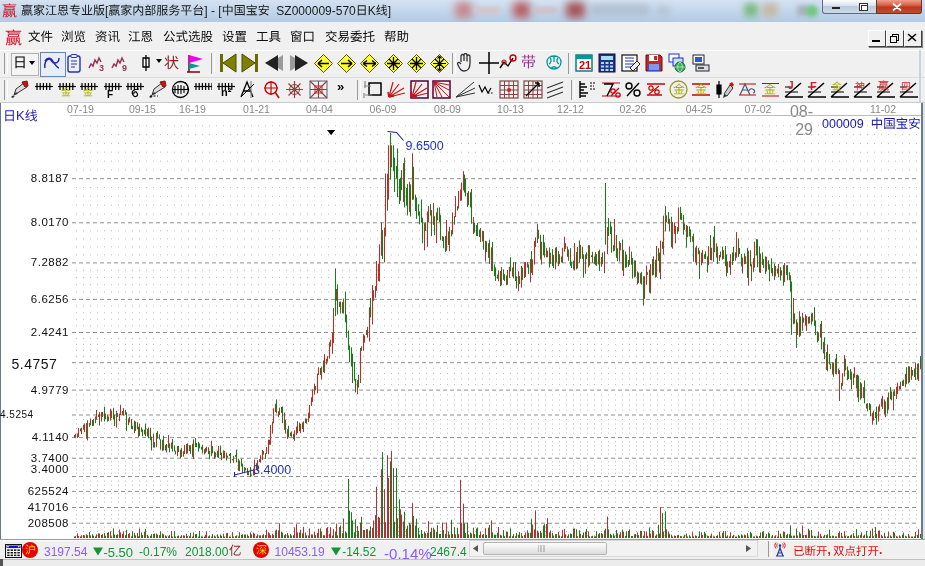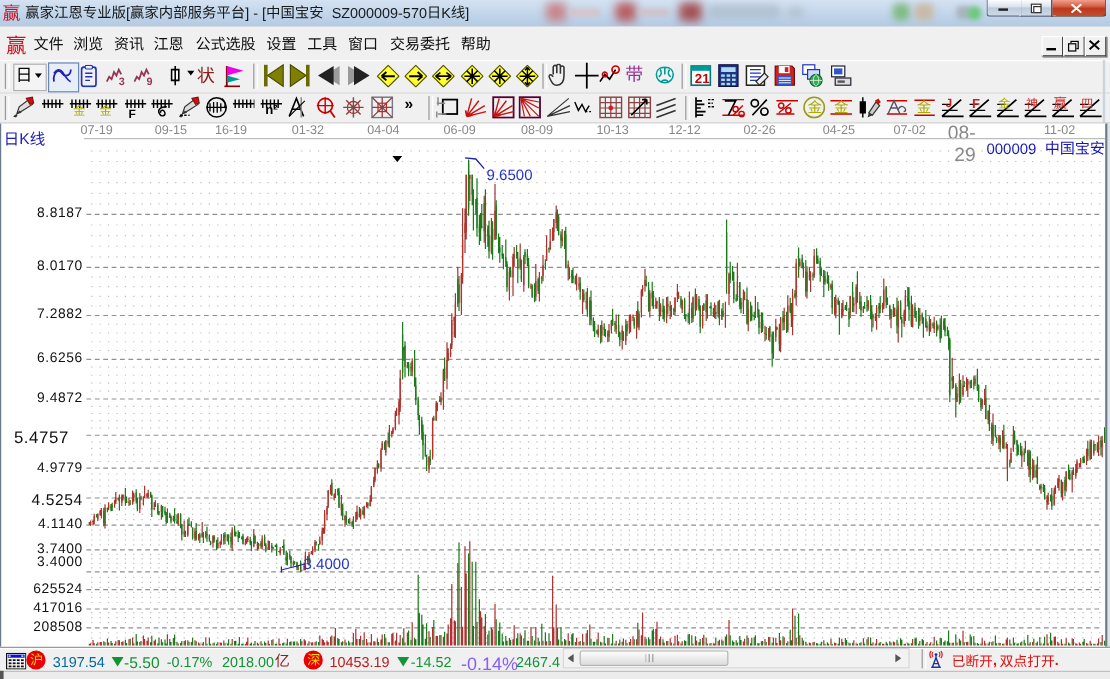--- a/index.html
+++ b/index.html
@@ -627,21 +627,21 @@
     </g>
   </svg>
 <div class="abs" style="left:0;top:102px;width:925px;height:1px;background:#cccccc"></div>
 <div class="abs" style="left:0;top:103px;width:921px;height:436px;background:#fff"></div>
 <div class="abs" style="left:0;top:103px;width:1px;height:436px;background:#6a7a8a"></div>
 <div class="abs" style="left:921px;top:103px;width:2px;height:436px;background:#6a7a8a"></div>
 <div class="abs" style="left:923px;top:103px;width:2px;height:436px;background:#dfe4ea"></div>
 <div class="abs" style="left:63.5px;top:103px;width:34px;text-align:center;font-size:10.5px;color:#888">07-19</div>
 <div class="abs" style="left:129px;top:103px;width:34px;text-align:left;font-size:10.5px;color:#888">09-15</div>
 <div class="abs" style="left:175.5px;top:103px;width:34px;text-align:center;font-size:10.5px;color:#888">16-19</div>
-<div class="abs" style="left:239.5px;top:103px;width:34px;text-align:center;font-size:10.5px;color:#888">01-32</div>
+<div class="abs" style="left:239.5px;top:103px;width:34px;text-align:center;font-size:10.5px;color:#888">01-21</div>
 <div class="abs" style="left:302.5px;top:103px;width:34px;text-align:center;font-size:10.5px;color:#888">04-04</div>
 <div class="abs" style="left:366px;top:103px;width:34px;text-align:center;font-size:10.5px;color:#888">06-09</div>
 <div class="abs" style="left:430.5px;top:103px;width:34px;text-align:center;font-size:10.5px;color:#888">08-09</div>
 <div class="abs" style="left:493.5px;top:103px;width:34px;text-align:center;font-size:10.5px;color:#888">10-13</div>
 <div class="abs" style="left:553.5px;top:103px;width:34px;text-align:center;font-size:10.5px;color:#888">12-12</div>
 <div class="abs" style="left:616px;top:103px;width:34px;text-align:center;font-size:10.5px;color:#888">02-26</div>
 <div class="abs" style="left:678.5px;top:103px;width:34px;text-align:right;font-size:10.5px;color:#888">04-25</div>
 <div class="abs" style="left:741px;top:103px;width:34px;text-align:center;font-size:10.5px;color:#888">07-02</div>
 <div class="abs" style="left:779px;top:103px;width:34px;text-align:right;font-size:16px;color:#888">08-29</div>
 <div class="abs" style="left:866px;top:103px;width:34px;text-align:center;font-size:10.5px;color:#888">11-02</div>
@@ -696,24 +696,24 @@
     <path d="M327 27 L335 27 L331 32 Z" fill="#000"></path>
     <path d="M387.5 28.5 L396.5 29.5 L403.5 37.5" stroke="#2222aa" stroke-width="1.1" fill="none"></path>
     <text x="405.5" y="47" font-size="12.5" fill="#2233cc" font-family="Liberation Sans">9.6500</text>
     <path d="M234.5 369 V374 M234.5 372 L254 367" stroke="#2222aa" stroke-width="1" fill="none"></path>
     <text x="253" y="371" font-size="12.5" fill="#2233cc" font-family="Liberation Sans">3.4000</text>
   </svg>
 <div class="abs" style="left:0;top:172.2px;width:69px;text-align:right;font-size:11.5px;color:#111;letter-spacing:0.5px">8.8187</div>
 <div class="abs" style="left:0;top:216.3px;width:69px;text-align:right;font-size:11.5px;color:#111;letter-spacing:0.5px">8.0170</div>
 <div class="abs" style="left:0;top:256.4px;width:69px;text-align:right;font-size:11.5px;color:#111;letter-spacing:0.5px">7.2882</div>
 <div class="abs" style="left:0;top:292.9px;width:69px;text-align:right;font-size:11.5px;color:#111;letter-spacing:0.5px">6.6256</div>
-<div class="abs" style="left:0;top:326.0px;width:69px;text-align:right;font-size:11.5px;color:#111;letter-spacing:0.5px">9.4872</div>
+<div class="abs" style="left:0;top:326.0px;width:69px;text-align:right;font-size:11.5px;color:#111;letter-spacing:0.5px">2.4241</div>
 <div class="abs" style="left:0;top:356.2px;width:69px;text-align:center;font-size:14px;color:#111;letter-spacing:0.5px">5.4757</div>
 <div class="abs" style="left:0;top:383.6px;width:69px;text-align:right;font-size:11.5px;color:#111;letter-spacing:0.5px">4.9779</div>
-<div class="abs" style="left:0;top:408.5px;width:69px;text-align:right;font-size:13px;color:#111;letter-spacing:0.5px">4.5254</div>
+<div class="abs" style="left:0;top:408.5px;width:69px;text-align:left;font-size:10px;color:#111;letter-spacing:0.5px">4.5254</div>
 <div class="abs" style="left:0;top:431.1px;width:69px;text-align:right;font-size:11.5px;color:#111;letter-spacing:0.5px">4.1140</div>
 <div class="abs" style="left:0;top:451.7px;width:69px;text-align:right;font-size:11.5px;color:#111;letter-spacing:0.5px">3.7400</div>
 <div class="abs" style="left:0;top:463.0px;width:69px;text-align:right;font-size:11.5px;color:#111;letter-spacing:0.5px">3.4000</div>
 <div class="abs" style="left:0;top:484.9px;width:69px;text-align:right;font-size:11.5px;color:#111;letter-spacing:0.5px">625524</div>
 <div class="abs" style="left:0;top:501.0px;width:69px;text-align:right;font-size:11.5px;color:#111;letter-spacing:0.5px">417016</div>
 <div class="abs" style="left:0;top:516.7px;width:69px;text-align:right;font-size:11.5px;color:#111;letter-spacing:0.5px">208508</div>
 <div class="abs" style="left:0;top:539px;width:925px;height:20px;background:#f0f0f0;border-top:1px solid #9a9a9a;box-sizing:border-box"></div>
 <div class="abs" style="left:0;top:540px;width:925px;height:1px;background:#fdfdfd"></div>
 <svg class="abs" style="left:5px;top:544px" width="17" height="14" viewBox="0 0 17 14">
 <rect x="0.5" y="0.5" width="16" height="13" fill="#fff" stroke="#111"></rect>
@@ -734,39 +734,39 @@
       <rect x="9" y="10.6" width="2.4" height="1.5"></rect>
       <rect x="12.4" y="10.6" width="2.4" height="1.5"></rect>
     </g>
   </svg>
 <div class="abs" style="left:22px;top:542px;width:16px;height:16px;background:#e80000;border-radius:50%"></div>
 <svg style="position:absolute;left:24.5px;top:544px;" width="11" height="12" viewBox="0 0 11 12">
     <g transform="translate(0.0,9.7) scale(0.0110,-0.0110)">
       <path d="M92 778C153 744 233 694 273 661L317 723C276 753 194 800 135 831ZM38 507C100 475 182 427 223 398L265 460C223 489 140 533 79 562ZM71 -17 137 -62C189 30 250 156 295 261L236 306C186 192 118 61 71 -17ZM539 811C580 767 624 708 644 667H384V400C384 266 371 93 260 -29C277 -40 308 -67 320 -82C424 32 452 199 458 338H827V271H900V667H646L710 701C689 740 645 797 602 840ZM827 408H459V596H827Z" fill="#ffe000"></path>
     </g>
   </svg>
-<div class="abs" style="left:44px;top:544.5px;font-size:12px;color:#0369a1;white-space:nowrap">3197.54</div>
+<div class="abs" style="left:44px;top:544.5px;font-size:12px;color:#8b5cf6;white-space:nowrap">3197.54</div>
 <svg class="abs" style="left:92.8px;top:546.5px" width="10" height="9">
     <path d="M0 0.5 H10 L5 8.5 Z" fill="#129435"></path>
   </svg>
 <div class="abs" style="left:103.4px;top:544.5px;font-size:13px;color:#129435;white-space:nowrap">-5.50</div>
 <div class="abs" style="left:139px;top:544.5px;font-size:12px;color:#129435;white-space:nowrap">-0.17%</div>
 <div class="abs" style="left:185px;top:544.5px;font-size:12px;color:#129435;white-space:nowrap">2018.00</div>
 <svg style="position:absolute;left:228.5px;top:543.5px;" width="12" height="14" viewBox="0 0 12 14">
     <g transform="translate(0.0,11.0) scale(0.0125,-0.0125)">
       <path d="M390 736V664H776C388 217 369 145 369 83C369 10 424 -35 543 -35H795C896 -35 927 4 938 214C917 218 889 228 869 239C864 69 852 37 799 37L538 38C482 38 444 53 444 91C444 138 470 208 907 700C911 705 915 709 918 714L870 739L852 736ZM280 838C223 686 130 535 31 439C45 422 67 382 74 364C112 403 148 449 183 499V-78H255V614C291 679 324 747 350 816Z" fill="#882222"></path>
     </g>
   </svg>
 <div class="abs" style="left:253px;top:542px;width:16px;height:16px;background:#e80000;border-radius:50%"></div>
 <svg style="position:absolute;left:255.5px;top:544px;" width="11" height="12" viewBox="0 0 11 12">
     <g transform="translate(0.0,9.7) scale(0.0110,-0.0110)">
       <path d="M328 785V605H396V719H849V608H919V785ZM507 653C464 579 392 508 318 462C334 450 361 423 372 410C446 463 526 547 575 632ZM662 624C733 561 814 472 851 414L909 456C870 514 786 600 716 661ZM84 772C140 744 214 698 249 667L289 731C251 761 178 803 123 829ZM38 501C99 472 177 426 216 394L255 456C215 487 136 531 76 556ZM61 -10 117 -62C167 30 227 154 273 258L223 309C173 196 107 66 61 -10ZM581 466V357H322V289H535C475 179 375 82 268 33C284 19 307 -7 318 -25C422 30 517 128 581 242V-75H656V245C717 135 807 34 899 -23C911 -4 934 22 952 37C856 86 761 184 704 289H921V357H656V466Z" fill="#ffe000"></path>
     </g>
   </svg>
-<div class="abs" style="left:274.6px;top:544.5px;font-size:12px;color:#b91c1c;white-space:nowrap">10453.19</div>
+<div class="abs" style="left:274.6px;top:544.5px;font-size:12px;color:#8b5cf6;white-space:nowrap">10453.19</div>
 <svg class="abs" style="left:331.4px;top:546.5px" width="10" height="9">
     <path d="M0 0.5 H10 L5 8.5 Z" fill="#129435"></path>
   </svg>
 <div class="abs" style="left:342.2px;top:544.5px;font-size:12px;color:#129435;white-space:nowrap">-14.52</div>
 <div class="abs" style="left:384.1px;top:544.5px;font-size:15px;color:#8b5cf6;white-space:nowrap">-0.14%</div>
 <div class="abs" style="left:430px;top:544.5px;font-size:12px;color:#129435;white-space:nowrap">2467.4</div>
 <div class="abs" style="left:469px;top:540px;width:287px;height:15px;background:#f2f2f2;border:1px solid #d8d8d8">
 <svg class="abs" style="left:3px;top:4px" width="6" height="7">
       <path d="M5 0 L0 3.5 L5 7 Z" fill="#555"></path>
     </svg>

